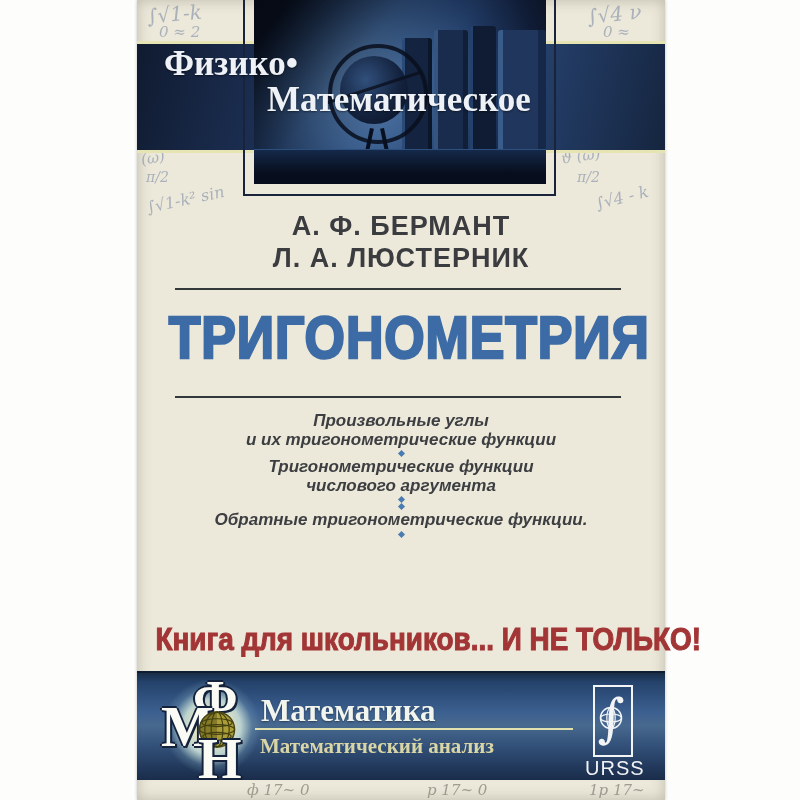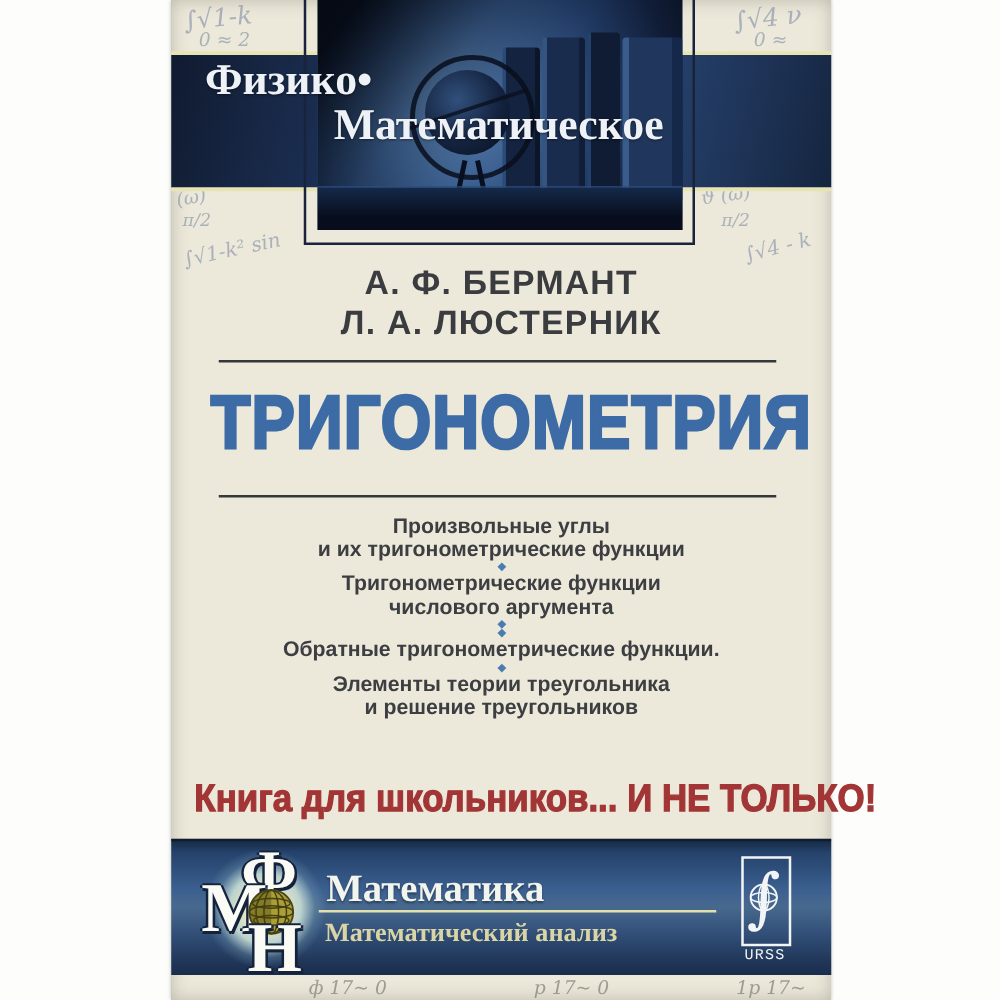--- a/index.html
+++ b/index.html
@@ -60,21 +60,21 @@
   
   .authors{position:absolute;left:0;top:210px;width:100%;text-align:center;z-index:2;
     color:#3a3c3f;font-weight:bold;font-size:27px;line-height:32px;letter-spacing:1px;}
   .rule{position:absolute;left:38px;width:446px;height:2px;background:#33383b;z-index:2;}
   .rule1{top:288px;} .rule2{top:396px;}
   .title{position:absolute;left:0;top:303px;width:100%;text-align:center;z-index:2;
     color:#3c6ba6;font-weight:bold;font-size:59px;letter-spacing:1px;white-space:nowrap;
     -webkit-text-stroke:2.5px #3c6ba6;transform:scale(.88,1.02);transform-origin:center top;}
   .topics{position:absolute;left:0;top:412px;width:100%;text-align:center;z-index:2;
     color:#3c3e41;font-weight:bold;font-size:17px;line-height:18.5px;}
-  .topic{margin:0 0 2px 0;}
+  .topic{margin:0 0 2px 0;font-style:italic;}
   .diamond{width:5px;height:5px;background:#4a7cb2;transform:rotate(45deg);margin:1px auto 2px auto;}
   .slogan{position:absolute;left:0;top:622px;width:100%;text-align:center;z-index:2;
     color:#a23535;font-weight:bold;font-size:30px;white-space:nowrap;
     -webkit-text-stroke:1px #a23535;transform:scale(.93,1.02);transform-origin:center top;}
   
   .band-bot{position:absolute;left:0;top:671px;width:100%;height:109px;z-index:2;overflow:hidden;
     background:linear-gradient(180deg,#16283f 0%,#24426b 10%,#3c6090 38%,#48698e 50%,#33517a 68%,#22395c 88%,#1a2c4a 100%);}
   .bb-edge{position:absolute;left:0;top:0;width:100%;height:2px;background:#0f1d33;}
   .glow{position:absolute;left:26px;top:8px;width:98px;height:96px;border-radius:50%;
     background:radial-gradient(closest-side,#f0ead8 0%,#e7e6c2 32%,#bcd3cf 58%,rgba(125,165,185,.3) 82%,rgba(125,165,185,0) 100%);}
@@ -83,22 +83,22 @@
   .mfn-f{left:56px;top:3px;font-size:52px;}
   .mfn-m{left:24px;top:28px;font-size:56px;}
   .mfn-n{left:61px;top:60px;font-size:56px;}
   .mfn-globe{position:absolute;left:60px;top:39px;width:40px;height:39px;}
   .cat{position:absolute;left:124px;top:22px;font-family:"Liberation Serif",serif;font-weight:bold;
     font-size:31px;color:#f2f4ee;text-shadow:0 1px 2px rgba(0,0,0,.4);}
   .cat-line{position:absolute;left:118px;top:57px;width:318px;height:2px;background:#e0e1ae;}
   .subcat{position:absolute;left:123px;top:63px;font-family:"Liberation Serif",serif;font-weight:bold;
     font-size:21px;color:#d9d5a5;}
   .urss-box{position:absolute;left:456px;top:14px;width:36px;height:68px;border:2px solid #f2f4f6;}
-  .urss-label{position:absolute;left:448px;top:86px;width:54px;text-align:center;
-    font-family:Liberation Mono, monospace;font-size:12px;color:#f0f2f4;letter-spacing:1px;}
+  .urss-label{position:absolute;left:448px;top:86px;width:54px;text-align:left;
+    font-family:Liberation Sans, sans-serif;font-size:20px;color:#f0f2f4;letter-spacing:1px;}
 </style>
 </head>
 <body>
 
 <div class="stage">
   <div class="cover">
 
     <span class="scrib s0">∫√1-k</span>
     <span class="scrib s1">0 ≈ 2</span>
     <span class="scrib s2">∫√4 ν</span>
@@ -154,24 +154,20 @@
       <div class="topic">
         <div>Тригонометрические функции</div>
         <div>числового аргумента</div>
       </div>
       <div class="diamond"></div>
       <div class="diamond"></div>
       <div class="topic">
         <div>Обратные тригонометрические функции.</div>
       </div>
       <div class="diamond"></div>
-      <div class="topic">
-        <div>Элементы теории треугольника</div>
-        <div>и решение треугольников</div>
-      </div>
     </div>
 
     <div class="slogan">Книга для школьников... И НЕ ТОЛЬКО!</div>
 
     <div class="band-bot">
       <div class="bb-edge"></div>
       <div class="glow"></div>
       <div class="mfn mfn-f">Ф</div>
       <div class="mfn mfn-m">М</div>
       <svg class="mfn-globe" viewBox="0 0 40 40">

